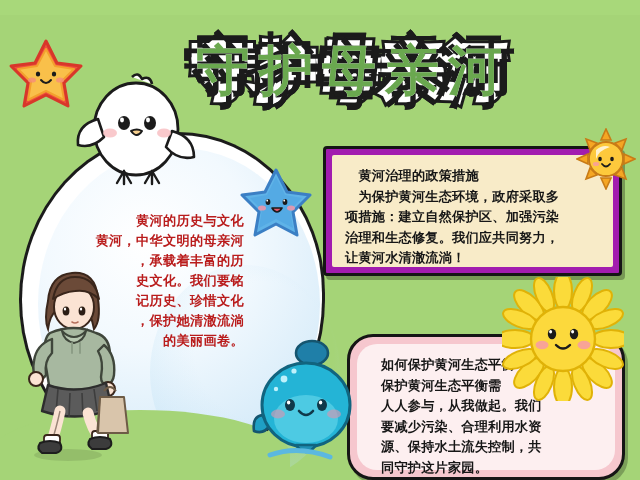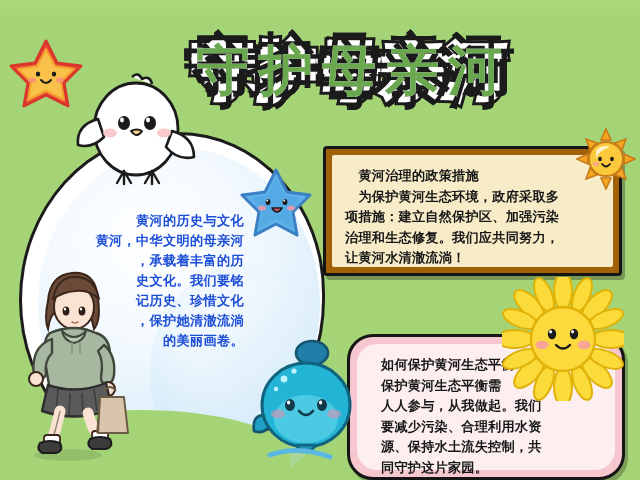--- a/index.html
+++ b/index.html
@@ -62,29 +62,29 @@
   }
   #title-top{
     position:absolute;left:0;top:0;
     font-size:54px;font-weight:bold;letter-spacing:9px;
     line-height:76px;white-space:nowrap;color:#6aa84f;
     z-index:2;text-shadow:none;-webkit-text-stroke:0;
   }
 
   
   .body-text{
-    position:absolute;color:#1d4ed8;font-size:13.2px;line-height:20px;
+    position:absolute;color:#b91c1c;font-size:13.2px;line-height:20px;
     font-weight:600;letter-spacing:.3px;white-space:pre-line;
   }
   #left-text{left:92px;top:196px;width:152px;text-align:right;}
 
   
   #card-yellow{
     position:absolute;left:323px;top:131px;width:293px;height:124px;
-    background:#a16207;border:3px solid #151515;border-radius:4px;
+    background:#a21caf;border:3px solid #151515;border-radius:4px;
     box-shadow:3px 4px 0 rgba(0,0,0,.28);
   }
   #card-yellow .inner{
     position:absolute;left:6px;top:6px;right:6px;bottom:6px;
     background:#f8ebc8;border-radius:2px;
   }
   #yellow-text{
     position:absolute;left:13px;top:11px;right:10px;
     font-size:13.2px;line-height:20.5px;color:#161616;font-weight:600;
     white-space:pre-line;letter-spacing:.2px;

